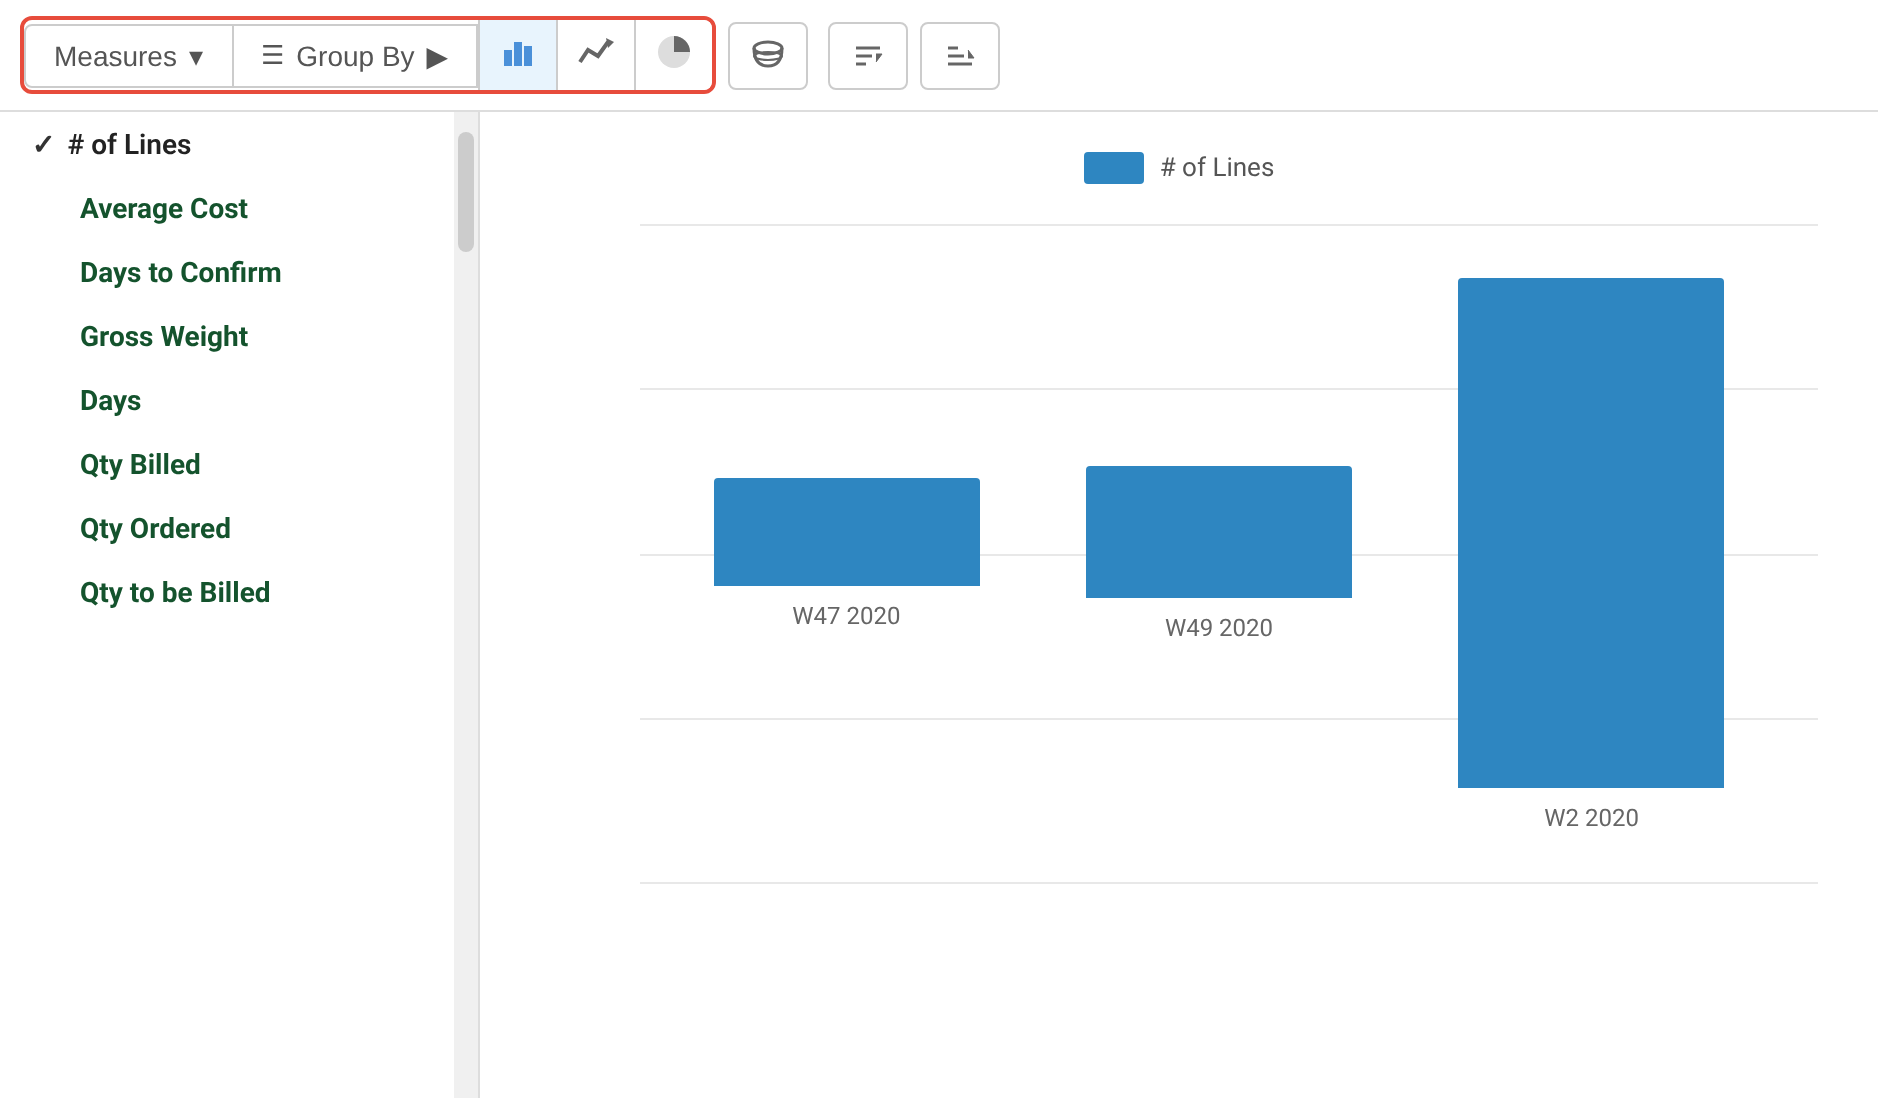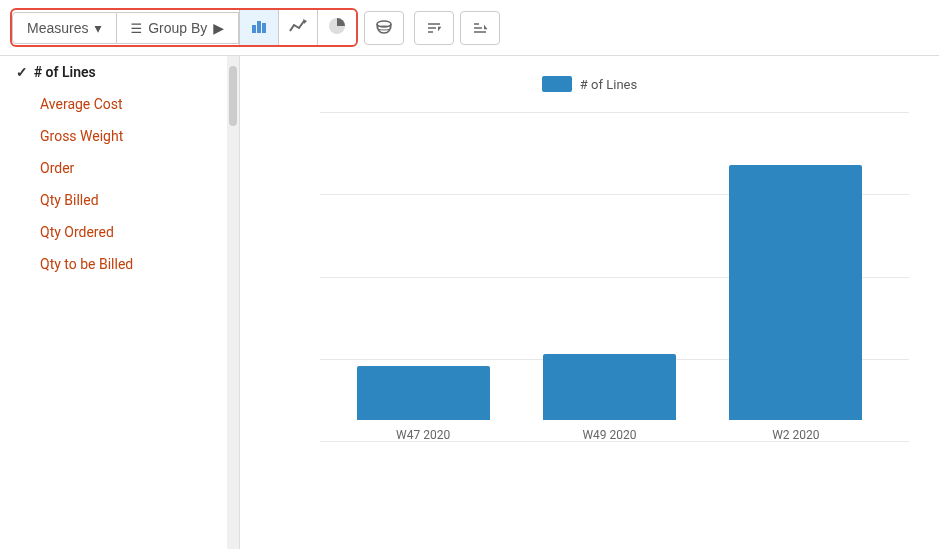--- a/index.html
+++ b/index.html
@@ -25,21 +25,21 @@
       display: flex;
       align-items: center;
       border: 2px solid #e74c3c;
       border-radius: 6px;
       overflow: hidden;
       gap: 0;
     }
 
     .toolbar-btn {
       display: flex;
-      align-items: flex-end;
+      align-items: flex-start;
       gap: 6px;
       padding: 7px 14px;
       border: 1px solid #ccc;
       background: #fff;
       cursor: pointer;
       font-size: 14px;
       color: #555;
       white-space: nowrap;
     }
 
@@ -115,21 +115,22 @@
       margin-top: 10px;
     }
 
     .sidebar-item {
       padding: 8px 16px;
       cursor: pointer;
       display: flex;
       align-items: center;
       gap: 6px;
       font-size: 14px;
-      color: #c2410c;
+      color: #14532d;
+      font-weight: bold;
     }
 
     .sidebar-item.active {
       font-weight: 600;
       color: #222;
     }
 
     .sidebar-item .checkmark {
       color: #333;
       font-weight: bold;
@@ -185,21 +186,21 @@
       background: #e8e8e8;
     }
 
     .bars-area {
       position: absolute;
       left: 50px;
       right: 10px;
       bottom: 30px;
       top: 0;
       display: flex;
-      align-items: flex-end;
+      align-items: center;
       gap: 20px;
       padding: 0 20px;
       justify-content: space-around;
     }
 
     .bar-group {
       display: flex;
       flex-direction: column;
       align-items: center;
       flex: 1;
@@ -294,25 +295,29 @@
         <div class="sidebar-item active">
           <span class="checkmark">✓</span>
           <span># of Lines</span>
         </div>
         <div class="sidebar-item">
           <span style="width: 18px; display: inline-block;"></span>
           <span>Average Cost</span>
         </div>
         <div class="sidebar-item">
           <span style="width: 18px; display: inline-block;"></span>
+          <span>Days to Confirm</span>
+        </div>
+        <div class="sidebar-item">
+          <span style="width: 18px; display: inline-block;"></span>
           <span>Gross Weight</span>
         </div>
         <div class="sidebar-item">
           <span style="width: 18px; display: inline-block;"></span>
-          <span>Order</span>
+          <span>Days</span>
         </div>
         <div class="sidebar-item">
           <span style="width: 18px; display: inline-block;"></span>
           <span>Qty Billed</span>
         </div>
         <div class="sidebar-item">
           <span style="width: 18px; display: inline-block;"></span>
           <span>Qty Ordered</span>
         </div>
         <div class="sidebar-item">

